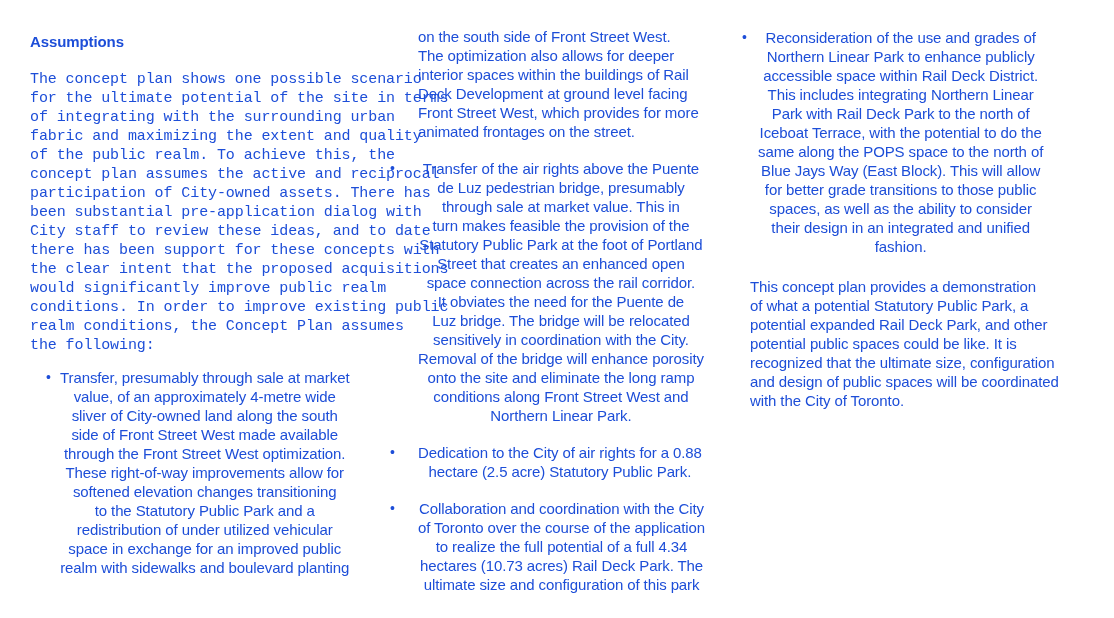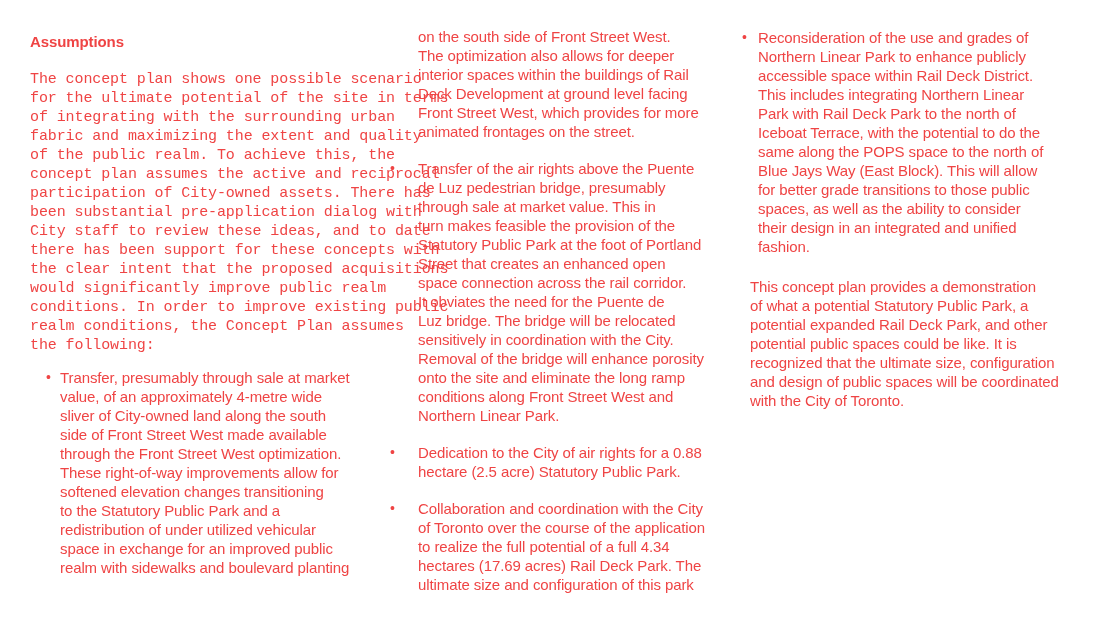--- a/index.html
+++ b/index.html
@@ -6,38 +6,38 @@
   body {
     width: 1114px; height: 618px;
     background: #ffffff;
     font-family: "Liberation Sans", "DejaVu Sans", sans-serif;
     overflow: hidden;
   }
   #page {
     position: relative;
     width: 1114px; height: 497px;
     background: #ffffff;
-    color: #ef4444;
+    color: #1d4ed8;
     font-size: 15px;
     line-height: 19px;
     letter-spacing: -0.1px;
   }
   .column { position: absolute; }
   .col1 { left: 30px; top: 32px; --m-ml: 16px; --m-w: 14px; --cont: 30px; --para: 0px; }
   .col2 { left: 390px; top: 27px; --m-ml: 0px; --m-w: 28px; --cont: 28px; --para: 0px; }
   .col3 { left: 742px; top: 28px; --m-ml: 0px; --m-w: 16px; --cont: 16px; --para: 8px; }
   .block { margin-bottom: 18px; }
   .heading { font-weight: bold; margin-bottom: 19px; margin-left: var(--para); }
   .para { margin-left: var(--para); white-space: pre-line; }
   .cont { margin-left: var(--cont); white-space: pre-line; }
   .col1 .para { margin-bottom: 13px; font-family: Liberation Mono, monospace; }
   .col3 .item { margin-bottom: 21px; }
   .item { display: flex; align-items: flex-start; }
   .marker { flex: none; margin-left: var(--m-ml); width: var(--m-w); font-size: 14px; }
-  .itemtext { white-space: pre-line; }
+  .itemtext { white-space: pre-line; text-align: center; }
 </style>
 </head>
 <body>
 
 <main id="page">
   <section class="column col1">
       <div class="heading block">Assumptions</div>
       <div class="para block">The concept plan shows one possible scenario
 for the ultimate potential of the site in terms
 of integrating with the surrounding urban
@@ -95,21 +95,21 @@
       <div class="item block">
         <span class="marker">•</span>
         <div class="itemtext">Dedication to the City of air rights for a 0.88
 hectare (2.5 acre) Statutory Public Park.</div>
       </div>
       <div class="item block">
         <span class="marker">•</span>
         <div class="itemtext">Collaboration and coordination with the City
 of Toronto over the course of the application
 to realize the full potential of a full 4.34
-hectares (17.69 acres) Rail Deck Park. The
+hectares (10.73 acres) Rail Deck Park. The
 ultimate size and configuration of this park</div>
       </div>
     </section>
   <section class="column col3">
       <div class="item block">
         <span class="marker">•</span>
         <div class="itemtext">Reconsideration of the use and grades of
 Northern Linear Park to enhance publicly
 accessible space within Rail Deck District.
 This includes integrating Northern Linear

